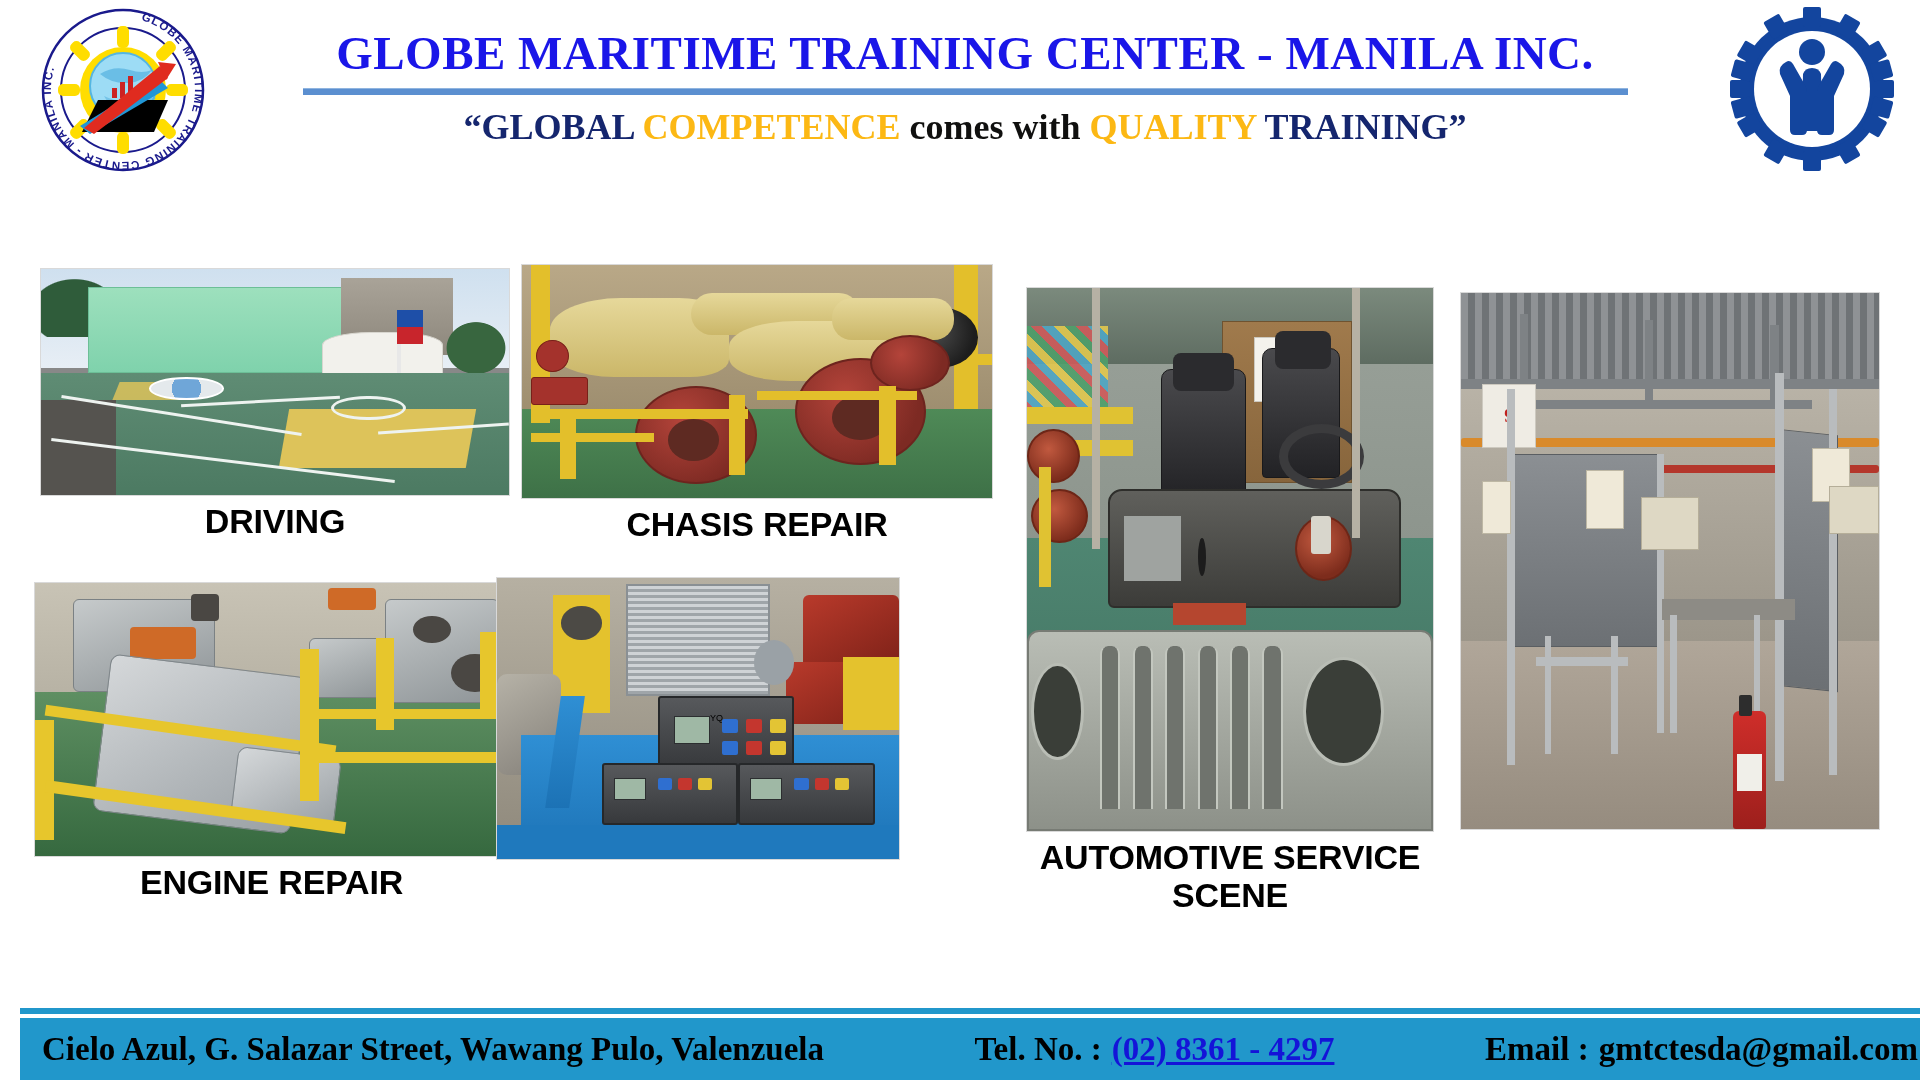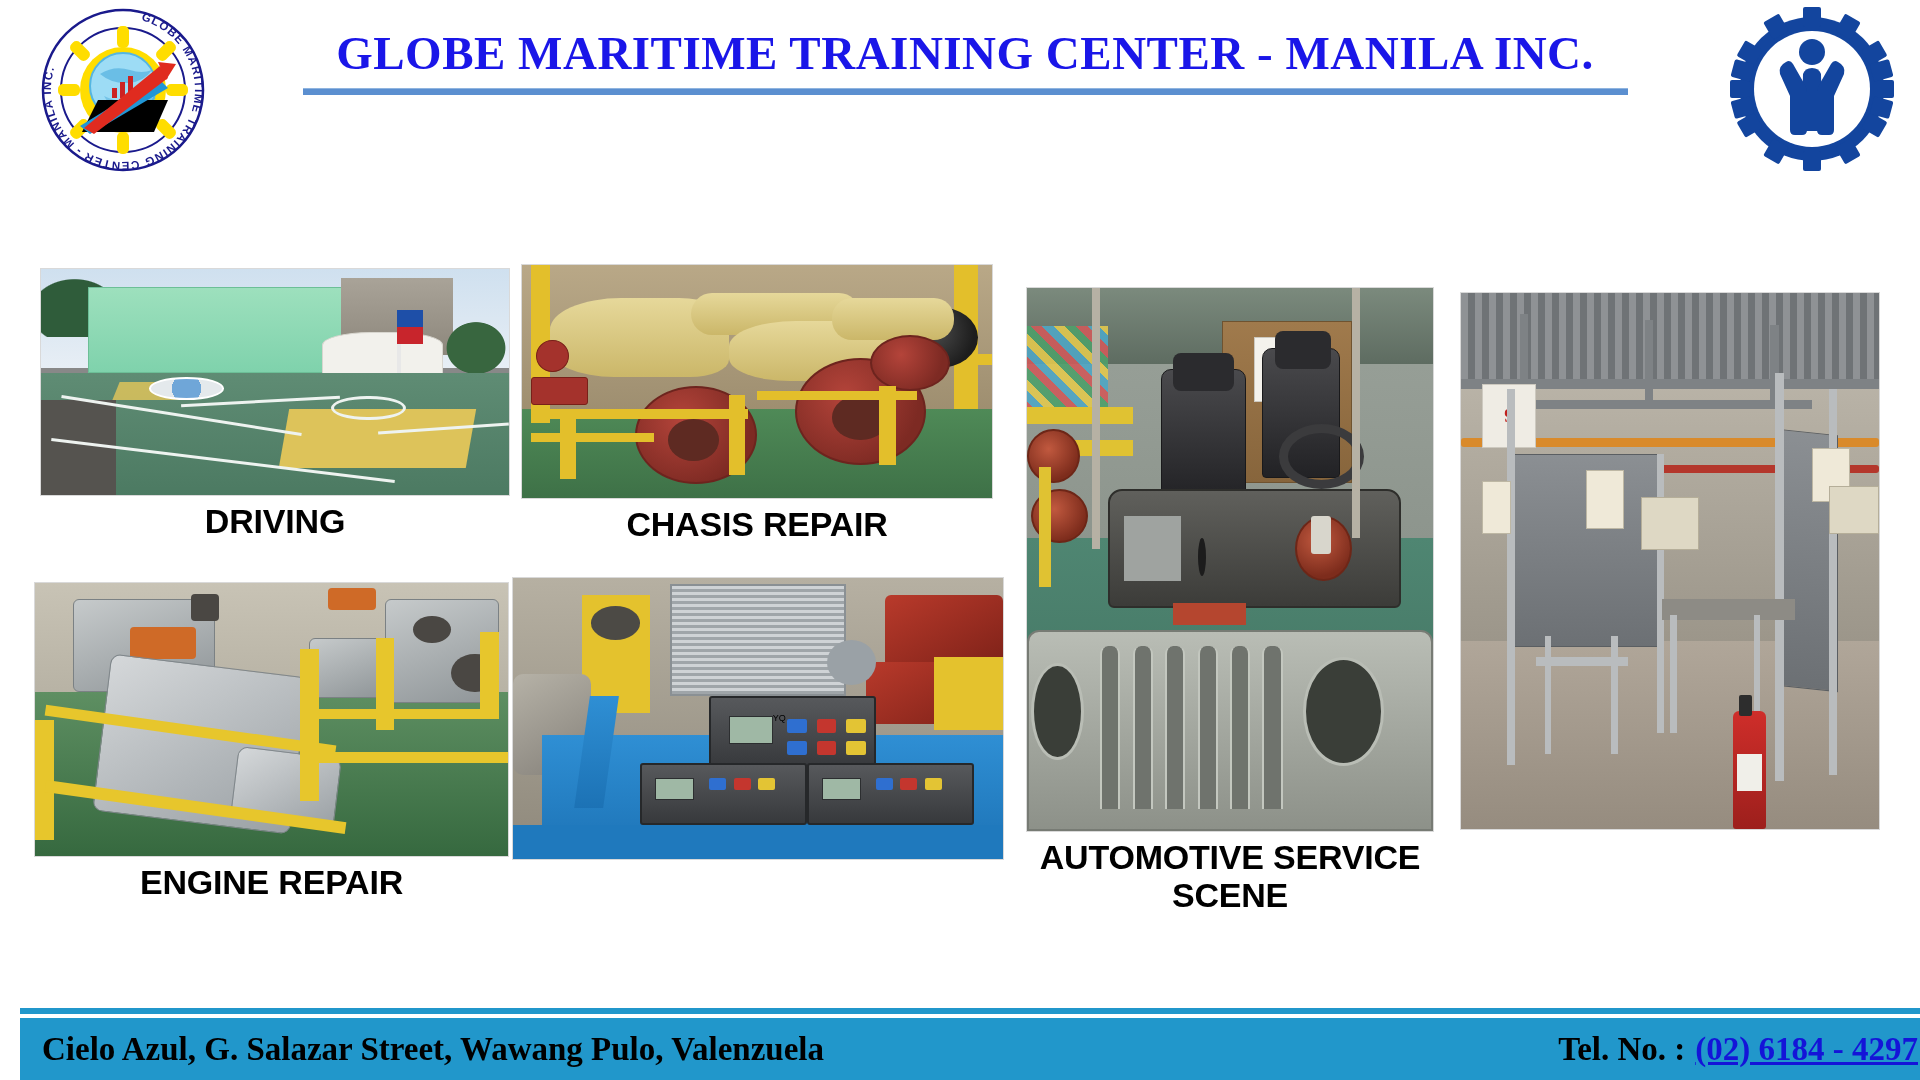--- a/index.html
+++ b/index.html
@@ -81,21 +81,21 @@
     white-space: pre-line;
   }
 
   
   .card-driving    { left: 40px;   top: 6px;   width: 470px; }
   .card-driving .photo   { height: 228px; }
   .card-chasis     { left: 521px;  top: 2px;   width: 472px; }
   .card-chasis .photo    { height: 235px; }
   .card-engine     { left: 34px;   top: 320px; width: 475px; }
   .card-engine .photo    { height: 275px; }
-  .card-electrical { left: 512px;  top: 315px; width: 492px; }
+  .card-electrical { left: 496px;  top: 315px; width: 404px; }
   .card-electrical .photo{ height: 283px; }
   .card-auto       { left: 1026px; top: 25px;  width: 408px; }
   .card-auto .photo      { height: 545px; }
   .card-weld       { left: 1460px; top: 30px;  width: 420px; }
   .card-weld .photo      { height: 538px; }
 
   
   .ph { position: absolute; }
   .sky { position:absolute; left:0; top:0; width:100%; height:44%;
          background: linear-gradient(#cfe0ef, #e7eef5); }
@@ -247,20 +247,21 @@
         <path d="M74 128 L146 128 L160 96 L90 96 Z" fill="#000000"></path>
         <path d="M72 122 L150 74 L160 84 L82 130 Z" fill="#2196d6"></path>
         <path d="M76 124 L152 62 L160 74 L86 130 Z" fill="#e02b1f"></path>
         <path d="M150 58 L168 60 L158 76 Z" fill="#e02b1f"></path>
       </svg>
     </div>
 
     <div class="header-text">
       <div class="org-title">GLOBE MARITIME TRAINING CENTER - MANILA INC.</div>
       <div class="divider"></div>
+      <div class="tagline"><span class="tl-navy">“GLOBAL</span> <span class="tl-gold">COMPETENCE</span> <span class="tl-black">comes with</span> <span class="tl-gold">QUALITY</span> <span class="tl-navy">TRAINING”</span></div>
     </div>
 
     <div class="tesda-wrap">
       <svg class="tesda-svg" viewBox="0 0 200 166">
         <g fill="#13459e">
           <g>
             <circle cx="100" cy="83" r="72"></circle>
           </g>
           <g>
 
@@ -506,18 +507,22 @@
   </div>
 
   <div class="footer">
     <div class="footer-stripe"></div>
     <div class="footer-inner">
       <div class="footer-item">
         <span>Cielo Azul, G. Salazar Street, Wawang Pulo, Valenzuela</span>
       </div>
       <div class="footer-item">
         <span>Tel. No. :</span>
-        <span class="tel-link">(02) 6184 - 4297</span>
+        <span class="tel-link">(02) 8361 - 4297</span>
+      </div>
+      <div class="footer-item">
+        <span>Email :</span>
+        <span>gmtctesda@gmail.com</span>
       </div>
     </div>
   </div>
 
 </div>
 
 </body></html>

